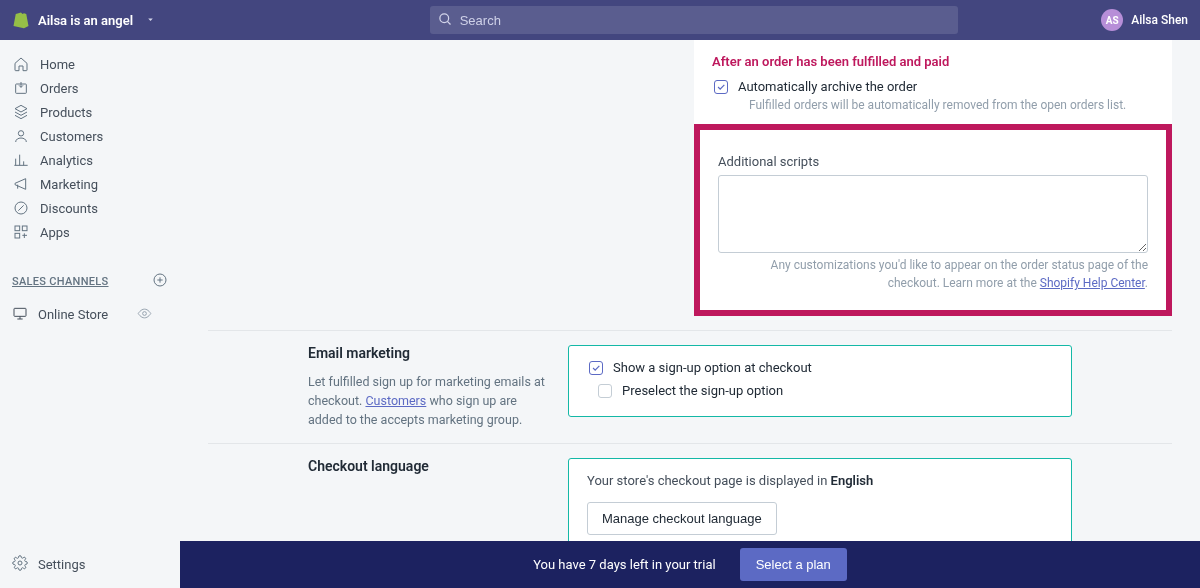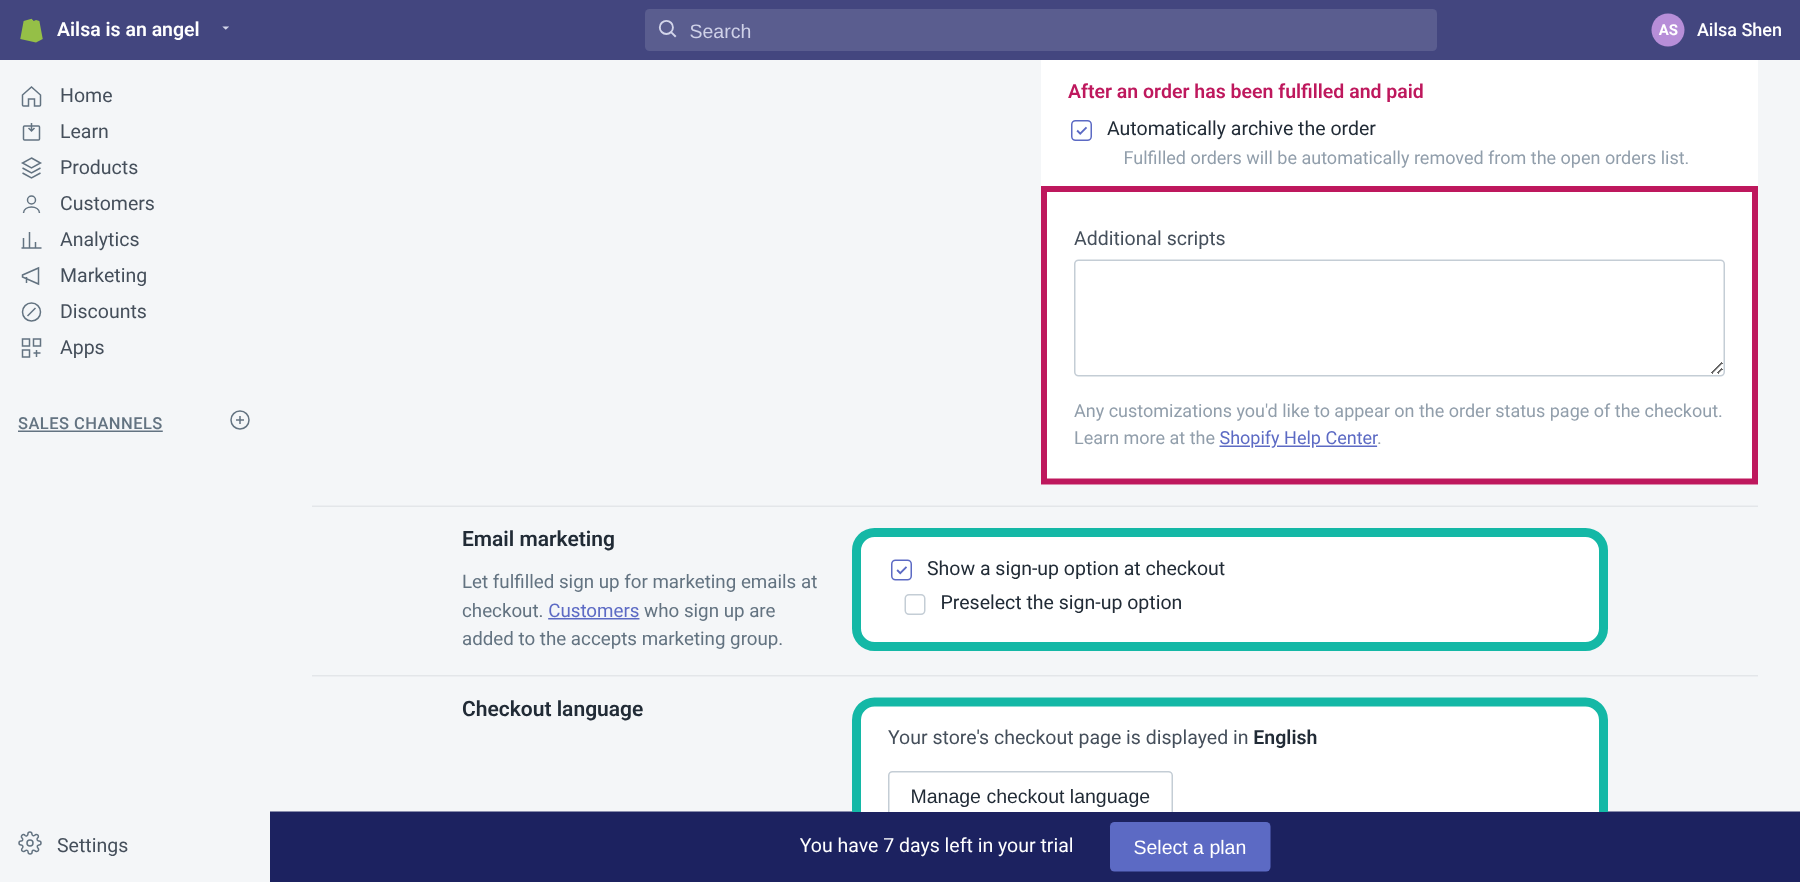--- a/index.html
+++ b/index.html
@@ -110,22 +110,22 @@
       display: flex;
       gap: 20px;
       padding: 14px 100px;
       border-bottom: 1px solid #e3e6e9;
     }
     .section-row:last-child { border-bottom: none; }
     .left-col { width: 240px; flex-shrink: 0; }
     .right-col { flex: 1; }
     .card {
       background: #fff;
-      border: 6px solid #14b8a6;
-      border-radius: 15px;
+      border: 1px solid #14b8a6;
+      border-radius: 3px;
       padding: 14px 18px;
     }
     .card-title { font-weight: 600; font-size: 13px; color: #be185d; margin-bottom: 10px; }
     .check-row { display: flex; align-items: center; gap: 10px; margin-bottom: 4px; margin-left: 2px; }
     .checkbox {
       width: 14px; height: 14px;
       border: 1px solid #c4cdd5;
       border-radius: 3px;
       display: flex; align-items: center; justify-content: center;
       flex-shrink: 0;
@@ -134,42 +134,42 @@
       background: #fff;
       border-color: #5c6ac4;
     }
     .checkbox.checked svg { color: #5c6ac4; }
     .check-label { font-size: 13px; color: #212b36; }
     .helper { font-size: 12px; color: #919eab; margin-left: 37px; }
 
     
     .first-row .right-col { width: 478px; flex: 0 0 478px; margin-left: auto; }
     .highlight-card {
-      border: 4px solid #be185d;
+      border: 6px solid #be185d;
       background: #fff;
       border-radius: 0;
       padding: 24px 18px 18px 18px;
     }
     .first-top {
       background: #fff;
       padding: 14px 18px 12px 18px;
       margin-bottom: 0;
     }
     .field-label { font-size: 13px; color: #454f5b; margin-bottom: 6px; display: block; }
     .textarea {
       width: 100%;
       height: 78px;
       border: 1px solid #c4cdd5;
       border-radius: 3px;
       resize: both;
       padding: 6px;
       font-family: inherit;
       font-size: 13px;
     }
-    .hint { font-size: 12px; color: #919eab; margin-top: 10px; line-height: 1.5; }
+    .hint { font-size: 12px; color: #919eab; line-height: 1.5; text-align: right; }
     .link { color: #5c6ac4; }
 
     .section-title { font-weight: 600; font-size: 14px; color: #212b36; margin-bottom: 12px; }
     .section-desc { font-size: 12.5px; color: #637381; line-height: 1.5; }
 
     .checkout-lang-txt { font-size: 13px; color: #454f5b; margin-bottom: 14px; }
     .checkout-lang-txt b { font-weight: 600; color: #212b36; }
     .btn-outline {
       border: 1px solid #c4cdd5;
       background: #fff;
@@ -249,21 +249,21 @@
         </span>
       <span>Home</span>
     </div>
     <div class="nav-item">
       <span class="icon">
           <svg width="16" height="16" viewBox="0 0 24 24" fill="none" stroke="currentColor" stroke-width="1.5">
             <rect x="4" y="6" width="16" height="14" rx="1"></rect>
             <path d="M12 3v8m-3-3l3 3 3-3"></path>
           </svg>
         </span>
-      <span>Learn</span>
+      <span>Orders</span>
     </div>
     <div class="nav-item">
       <span class="icon">
           <svg width="16" height="16" viewBox="0 0 24 24" fill="none" stroke="currentColor" stroke-width="1.5">
             <path d="M12 2l9 5-9 5-9-5 9-5zM3 12l9 5 9-5M3 17l9 5 9-5"></path>
           </svg>
         </span>
       <span>Products</span>
     </div>
     <div class="nav-item">
@@ -311,20 +311,35 @@
         </span>
       <span>Apps</span>
     </div>
 
     <div class="section-header">
       <span class="section-label">SALES CHANNELS</span>
       <span class="plus-icon">
         <svg width="16" height="16" viewBox="0 0 24 24" fill="none" stroke="currentColor" stroke-width="1.5">
             <circle cx="12" cy="12" r="9"></circle>
             <path d="M12 8v8M8 12h8"></path>
+          </svg>
+      </span>
+    </div>
+    <div class="channel-item">
+      <div class="channel-left">
+        <span class="icon"><svg width="16" height="16" viewBox="0 0 24 24" fill="none" stroke="currentColor" stroke-width="1.5">
+              <rect x="3" y="5" width="18" height="12" rx="1"></rect>
+              <path d="M8 21h8M12 17v4"></path>
+            </svg></span>
+        <span>Online Store</span>
+      </div>
+      <span class="eye-icon">
+        <svg width="15" height="15" viewBox="0 0 24 24" fill="none" stroke="currentColor" stroke-width="1.5">
+            <path d="M2 12s4-7 10-7 10 7 10 7-4 7-10 7-10-7-10-7z"></path>
+            <circle cx="12" cy="12" r="3"></circle>
           </svg>
       </span>
     </div>
 
     <div class="settings-link">
       <span class="icon"><svg width="16" height="16" viewBox="0 0 24 24" fill="none" stroke="currentColor" stroke-width="1.5">
             <circle cx="12" cy="12" r="3"></circle>
             <path d="M19.4 15a1.7 1.7 0 00.3 1.8l.1.1a2 2 0 11-2.8 2.8l-.1-.1a1.7 1.7 0 00-1.8-.3 1.7 1.7 0 00-1 1.5V21a2 2 0 11-4 0v-.1a1.7 1.7 0 00-1-1.5 1.7 1.7 0 00-1.8.3l-.1.1a2 2 0 11-2.8-2.8l.1-.1a1.7 1.7 0 00.3-1.8 1.7 1.7 0 00-1.5-1H3a2 2 0 110-4h.1a1.7 1.7 0 001.5-1 1.7 1.7 0 00-.3-1.8l-.1-.1a2 2 0 112.8-2.8l.1.1a1.7 1.7 0 001.8.3 1.7 1.7 0 001-1.5V3a2 2 0 114 0v.1a1.7 1.7 0 001 1.5 1.7 1.7 0 001.8-.3l.1-.1a2 2 0 112.8 2.8l-.1.1a1.7 1.7 0 00-.3 1.8 1.7 1.7 0 001.5 1H21a2 2 0 110 4h-.1a1.7 1.7 0 00-1.5 1z"></path>
           </svg></span>
       <span>Settings</span>

